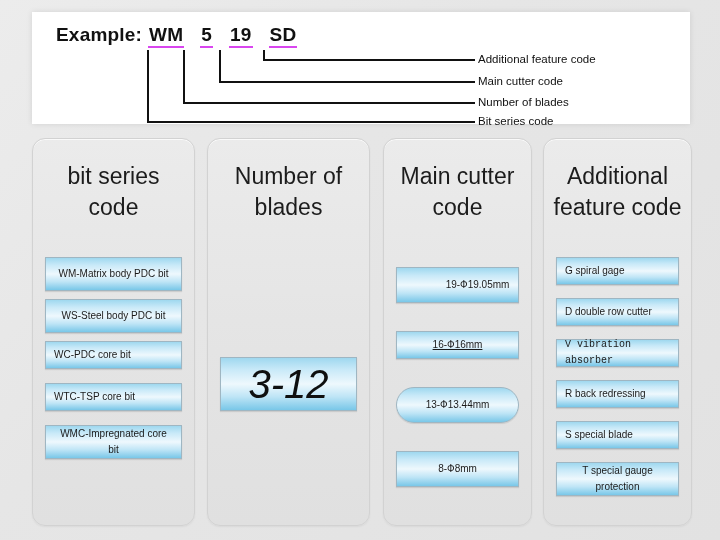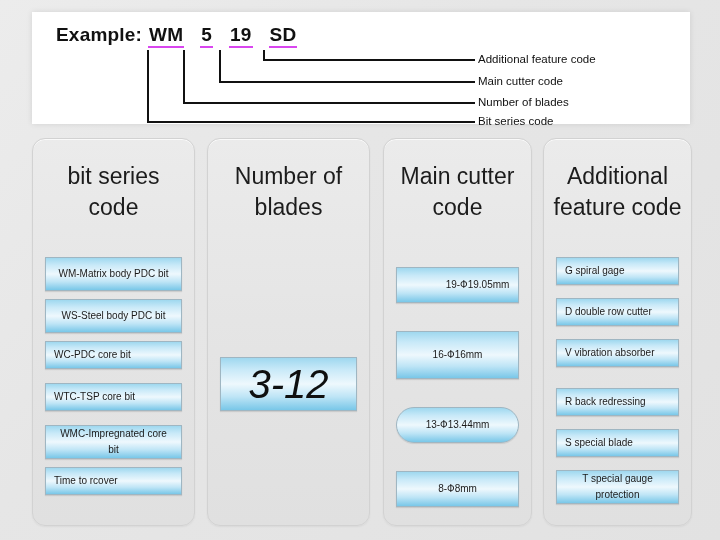--- a/index.html
+++ b/index.html
@@ -154,47 +154,46 @@
   <div id="columns">
 
     <div class="panel" style="left:32px; width:163px;">
       <div class="panel-title">bit series code</div>
       <div class="chip-stack" style="top:118px;">
         <div class="chip center" style="height:34px; margin-bottom:8px;">WM-Matrix body PDC bit</div>
         <div class="chip center" style="height:34px; margin-bottom:8px;">WS-Steel body PDC bit</div>
         <div class="chip left" style="height:28px; margin-bottom:14px;">WC-PDC core bit</div>
         <div class="chip left" style="height:28px; margin-bottom:14px;">WTC-TSP core bit</div>
         <div class="chip center" style="height:34px; margin-bottom:8px;">WMC-Impregnated core bit</div>
-        <div class="chip left" style="height:28px;">Time to rcover</div>
       </div>
     </div>
 
     <div class="panel" style="left:207px; width:163px;">
       <div class="panel-title">Number of blades</div>
       <div class="chip-stack" style="top:218px;">
         <div class="chip chip-big" style="height:54px;font-style:italic;">3-12</div>
       </div>
     </div>
 
     <div class="panel" style="left:383px; width:149px;">
       <div class="panel-title">Main cutter code</div>
       <div class="chip-stack" style="top:128px;">
         <div class="chip center" style="height:36px; margin-bottom:28px;padding-left:48px;">19-Ф19.05mm</div>
-        <div class="chip center" style="height:48px; margin-bottom:28px;">16-Ф16mm</div>
+        <div class="chip center" style="height:28px; margin-bottom:28px;text-decoration:underline;">16-Ф16mm</div>
         <div class="chip center" style="height:36px; margin-bottom:28px;border-radius:18px;">13-Ф13.44mm</div>
         <div class="chip center" style="height:36px;">8-Ф8mm</div>
       </div>
     </div>
 
     <div class="panel" style="left:543px; width:149px;">
       <div class="panel-title">Additional feature code</div>
       <div class="chip-stack" style="top:118px;">
         <div class="chip left" style="height:28px; margin-bottom:13px;">G spiral gage</div>
         <div class="chip left" style="height:28px; margin-bottom:13px;">D  double row cutter</div>
-        <div class="chip left" style="height:28px; margin-bottom:21px;">V vibration absorber</div>
+        <div class="chip left" style="height:28px; margin-bottom:13px;font-family:Liberation Mono, monospace;">V vibration absorber</div>
         <div class="chip left" style="height:28px; margin-bottom:13px;">R  back redressing</div>
         <div class="chip left" style="height:28px; margin-bottom:13px;">S special blade</div>
         <div class="chip center" style="height:34px;">T  special gauge protection</div>
       </div>
     </div>
 
   </div>
 </div>
 
 </body></html>

